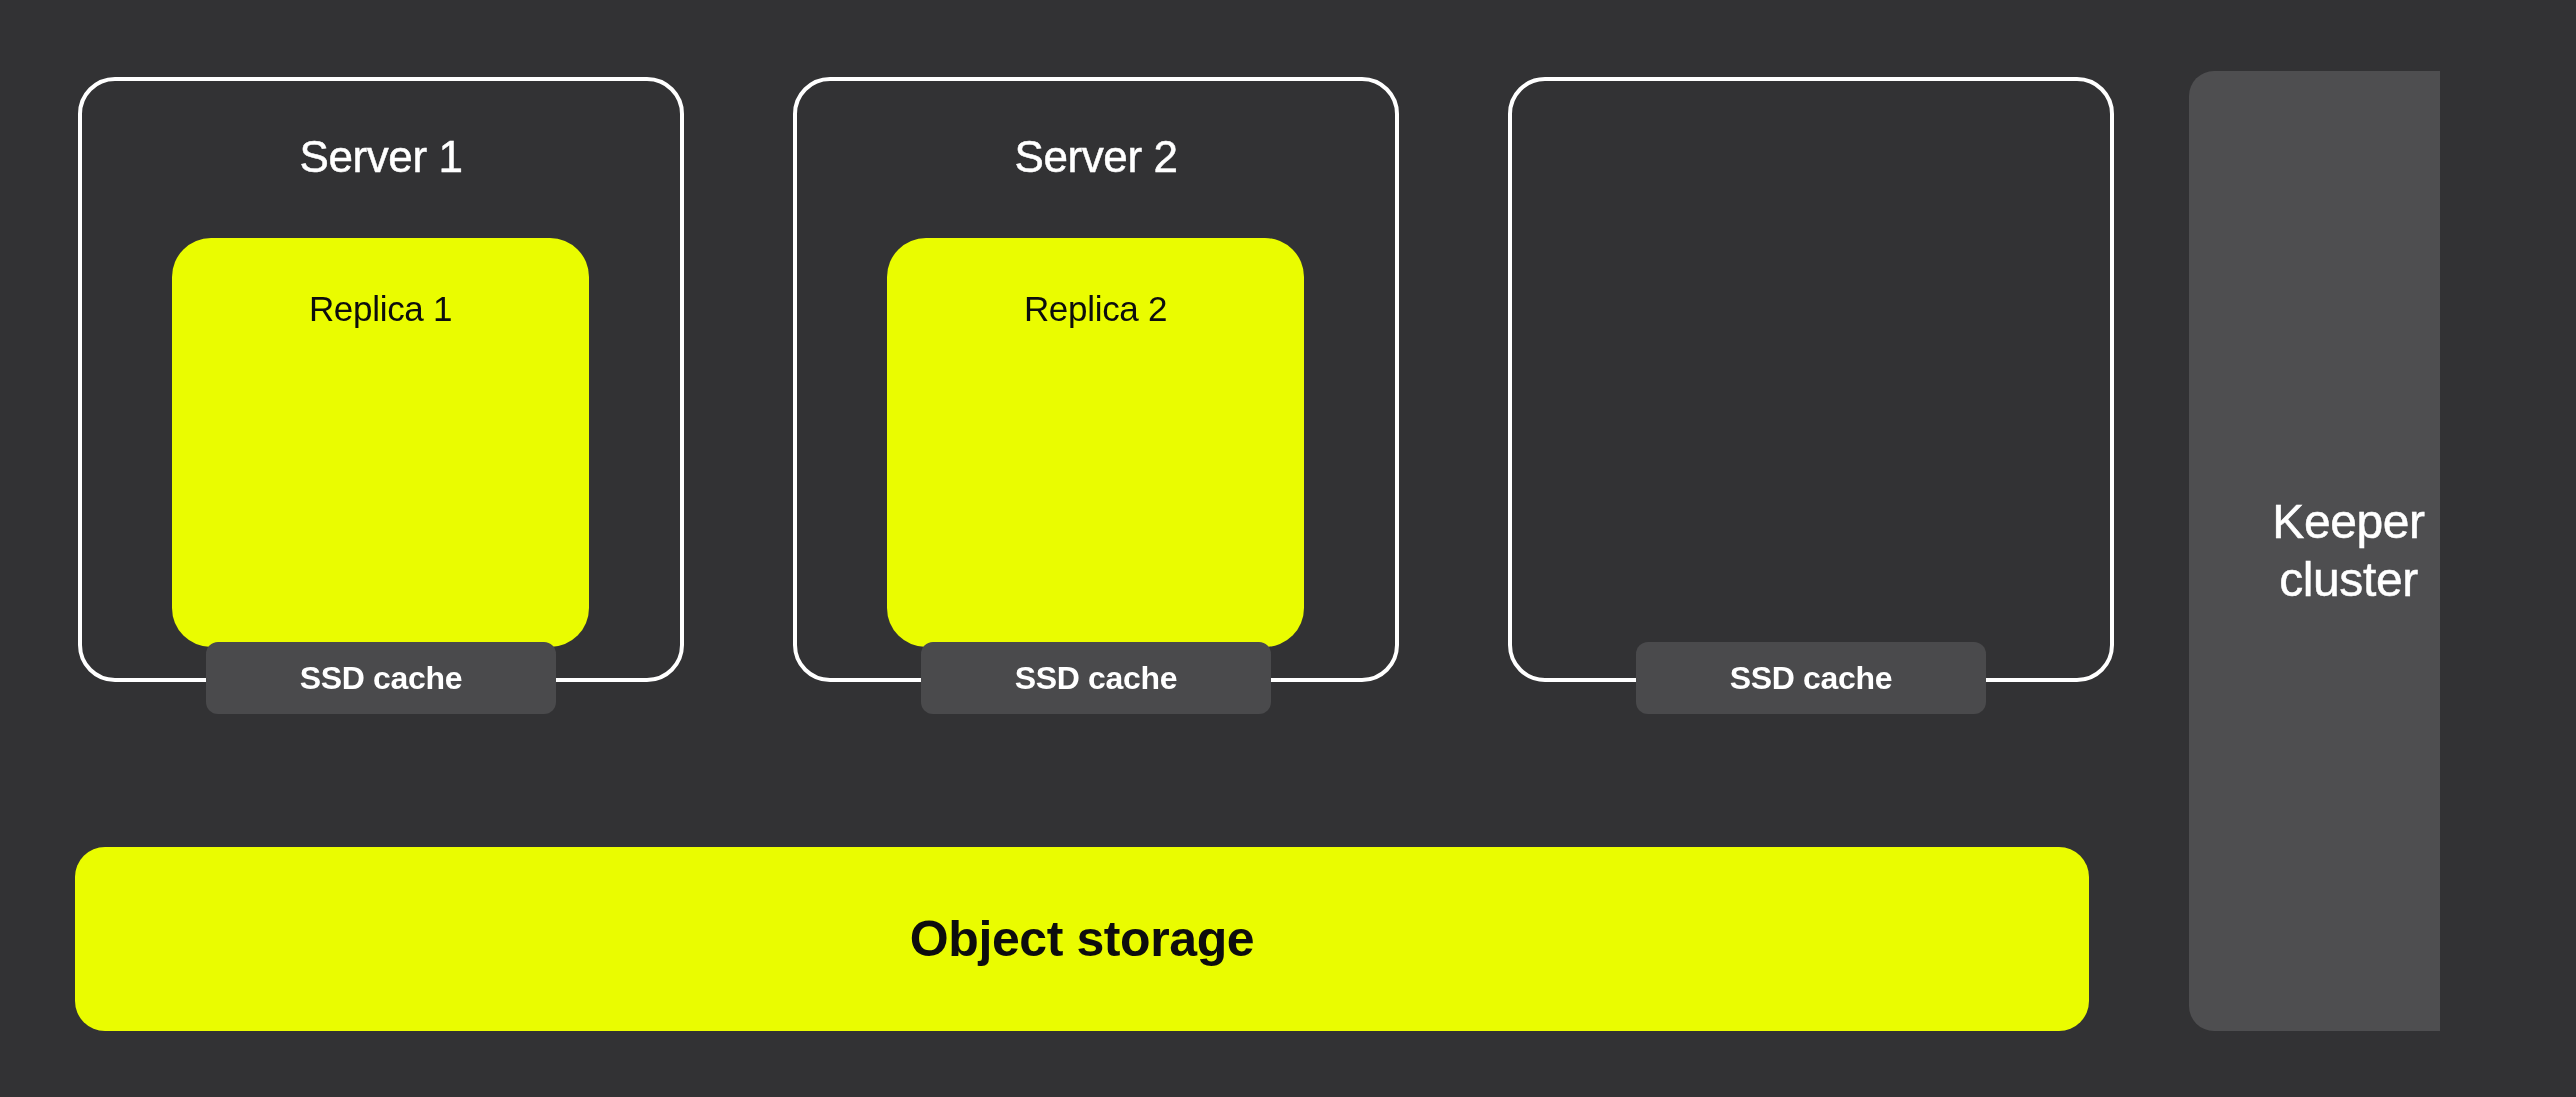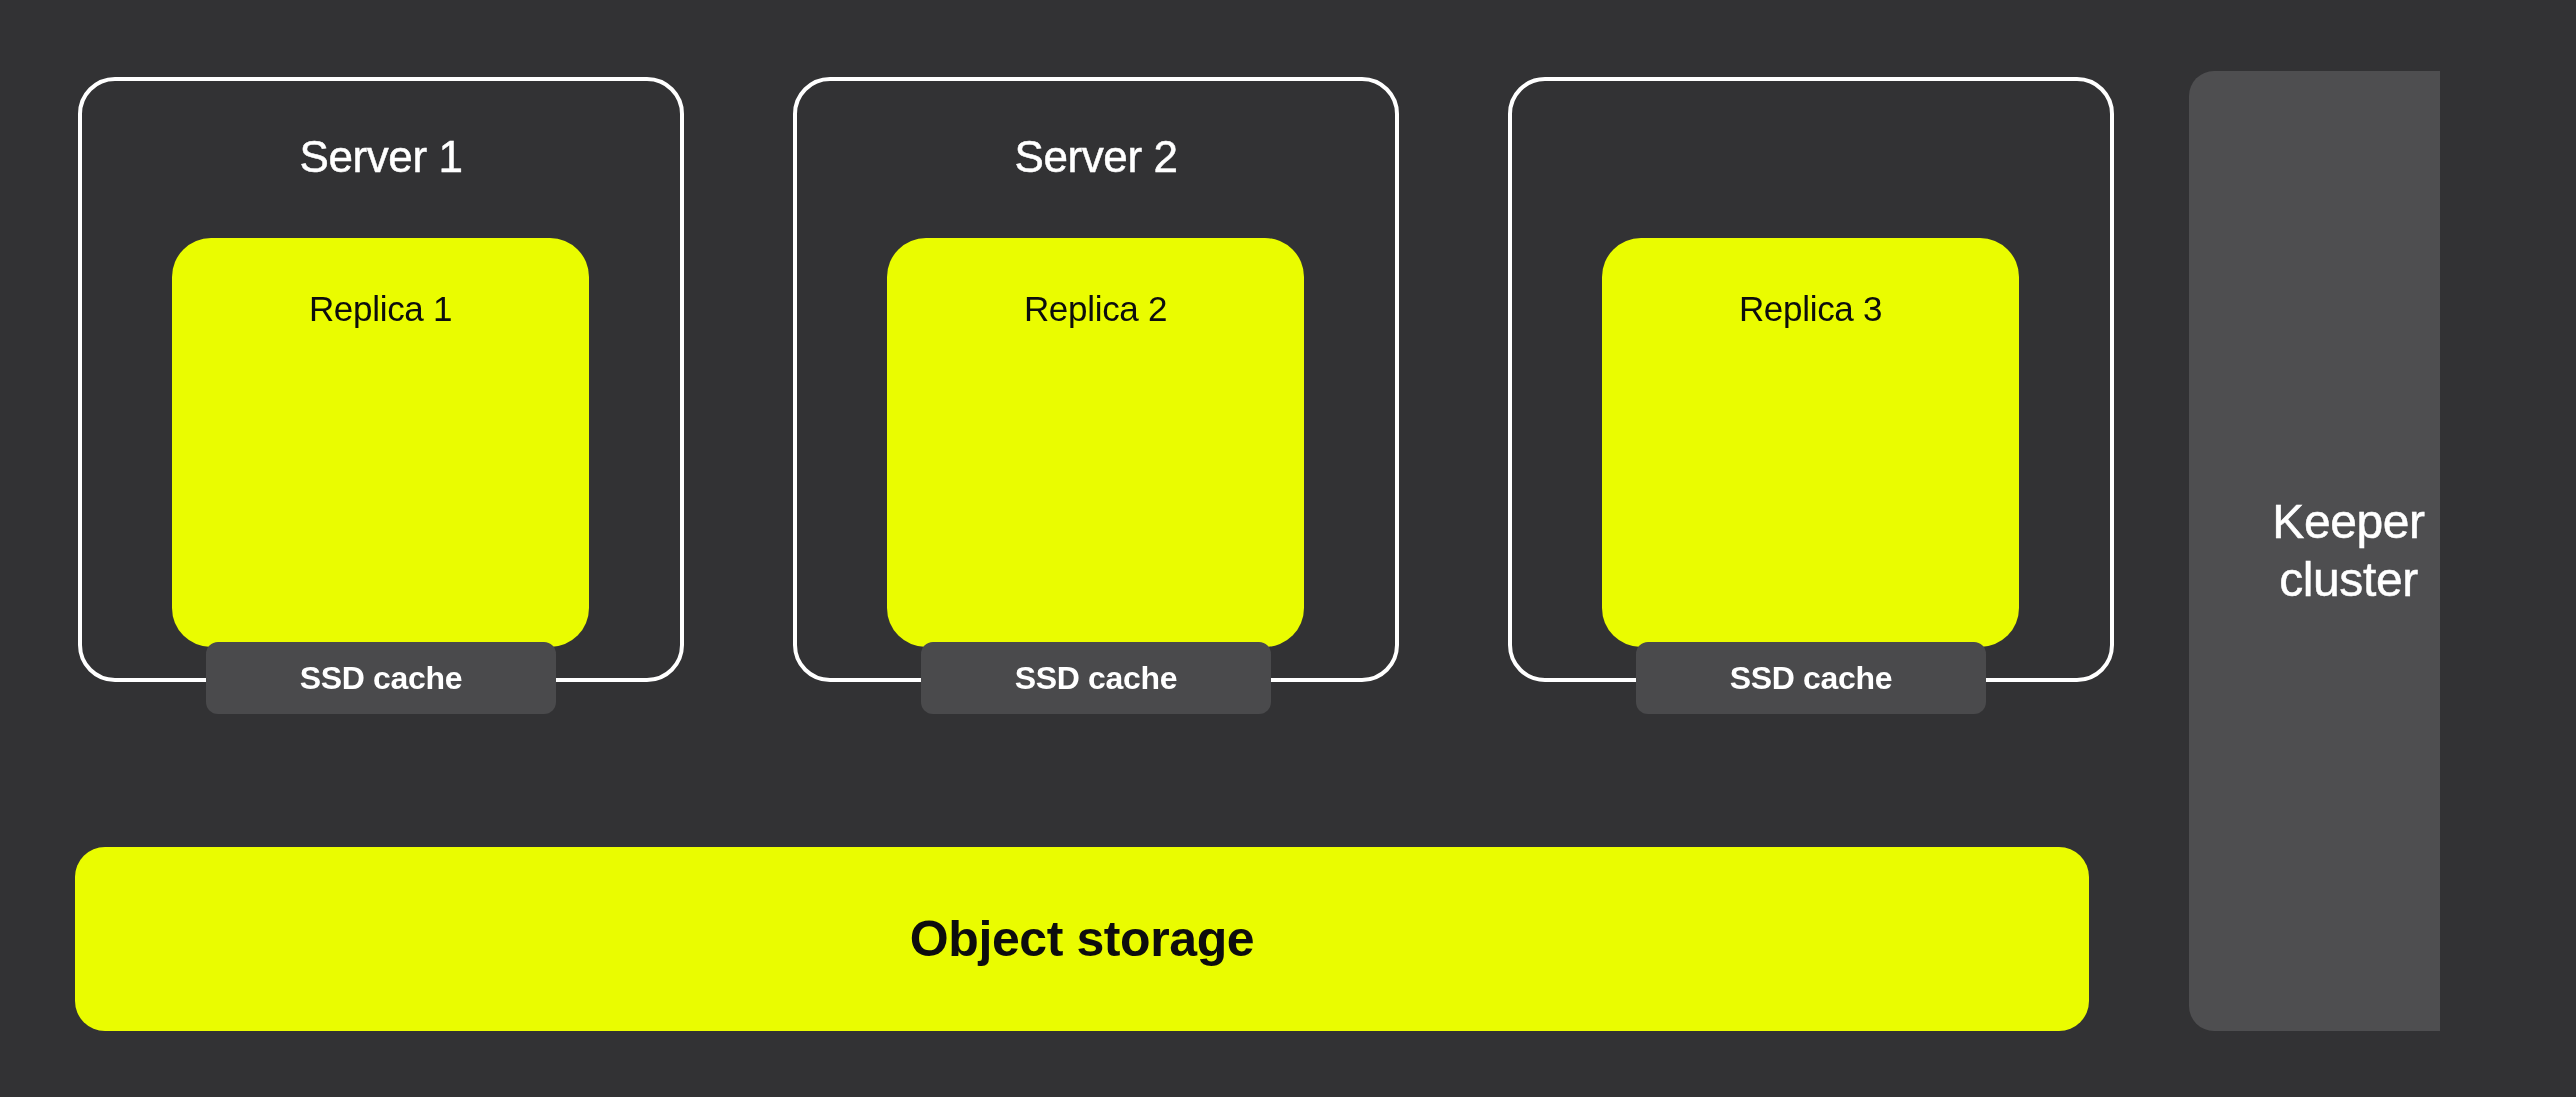--- a/index.html
+++ b/index.html
@@ -149,23 +149,20 @@
     <div class="server-label">Server 2</div>
     <div class="replica">
       <div class="replica-label">Replica 2</div>
     </div>
     <div class="ssd-cache">
       <span class="ssd-cache-label">SSD cache</span>
     </div>
   </div>
 
   <div class="server pos-3">
-    <div class="replica">
-      <div class="replica-label">Replica 3</div>
-    </div>
     <div class="ssd-cache">
       <span class="ssd-cache-label">SSD cache</span>
     </div>
   </div>
 
   <div class="object-storage">
     <span class="object-storage-label">Object storage</span>
   </div>
 
   <div class="keeper">

